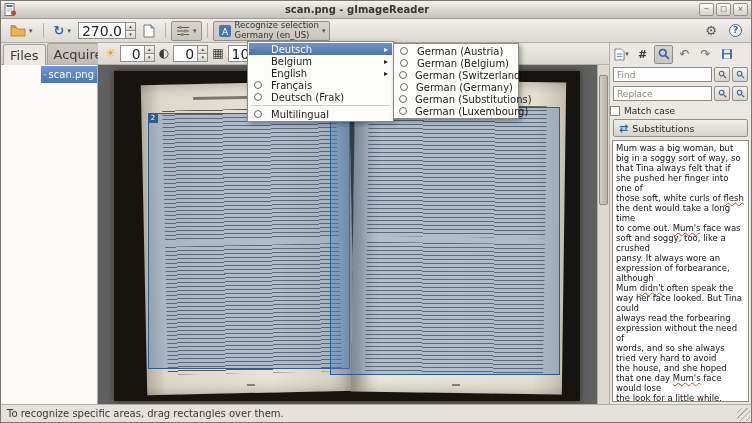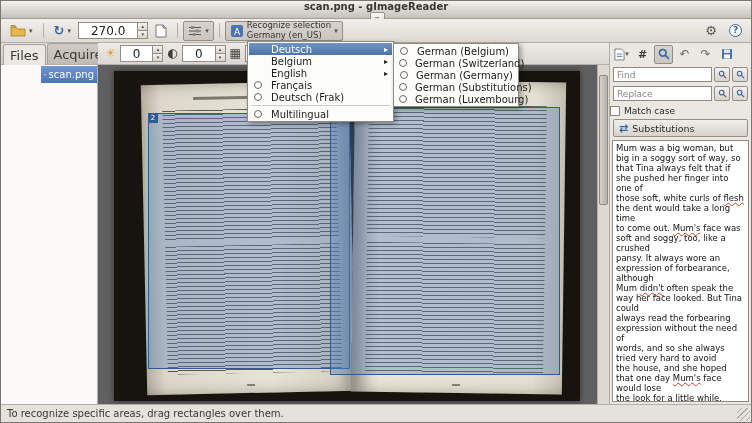--- a/index.html
+++ b/index.html
@@ -4,39 +4,39 @@
 <style>
   * { box-sizing: border-box; margin:0; padding:0; }
   html,body { width:752px; height:423px; }
   body { font-family:"DejaVu Sans", sans-serif; font-size:11px; background:#9a9a9a; }
   .window { position:relative; width:752px; height:423px; background:#ebe8e4;
             border:1px solid #7a756f; overflow:hidden; }
 
   
   .titlebar { position:absolute; left:0; top:0; right:0; height:18px;
               background:linear-gradient(#f4f2f0,#d9d5d0 55%,#c6c1bb);
-              border-bottom:1px solid #a29c95; display:flex; align-items:center; padding:0 3px;flex-direction:column; }
+              border-bottom:1px solid #a29c95; display:flex; align-items:center; padding:0 3px; }
   .title-text { flex:1; text-align:center; font-size:10px; font-weight:bold; color:#3a3732; }
   .win-btn { width:15px; height:13px; margin-left:2px; border:1px solid #948e87; border-radius:2px;
              background:linear-gradient(#fdfdfc,#d3cfc9); font-size:7px; line-height:11px;
              text-align:center; color:#4d4942; }
 
   
   .toolbar { position:absolute; left:0; top:18px; right:0; height:24px;
              background:linear-gradient(#f1efec,#ddd9d3); border-bottom:1px solid #b3aea7;
              display:flex; align-items:center; padding:0 4px; gap:2px; }
   .tbtn { height:20px; display:flex; align-items:center; gap:3px; padding:0 4px; border-radius:2px;
           border:1px solid transparent; color:#444; }
   .tbtn.pressed { border:1px solid #938e86; background:linear-gradient(#d6d2cc,#cac6bf); }
   .tsep { width:1px; height:15px; background:#b5b0a9; margin:0 3px; }
   .caret { font-size:7px; color:#55514b; }
   .glyph-blue { color:#3465a4; font-size:13px; font-weight:bold; line-height:13px; }
   .spin { display:flex; height:17px; }
-  .spin-val { background:#fff; border:1px solid #938e86; border-right:none; font-size:12px;
-              padding:0 12px; display:flex; align-items:center; justify-content:flex-end; min-width:34px; color:#222; }
+  .spin-val { background:#fff; border:1px solid #938e86; border-right:none; font-size:14px;
+              padding:0 3px; display:flex; align-items:center; justify-content:flex-end; min-width:34px; color:#222; }
   .spin-val.narrow { min-width:24px; }
   .spin-arrows { width:11px; display:flex; flex-direction:column; }
   .spin-arrow { flex:1; border:1px solid #938e86; background:linear-gradient(#f4f2ef,#d8d4ce);
                 font-size:5px; line-height:6px; text-align:center; color:#4d4942; }
   .spin-arrow + .spin-arrow { border-top:none; }
   .recognize-text { display:flex; flex-direction:column; line-height:1.15; font-size:8.5px; color:#333; text-align:left; }
   .toolbar-spacer { flex:1; }
   .tool-glyph { font-size:13px; line-height:14px; color:#5a564f; }
   .help-badge { width:13px; height:13px; border-radius:50%; background:#fff; border:1px solid #3465a4;
                 color:#3465a4; font-size:9px; font-weight:bold; line-height:11px; text-align:center; }
@@ -407,20 +407,26 @@
         </span>
         <span class="menu-label">Multilingual</span>
       </div>
     </div>
 
   <div class="popup-menu menu-sub" id="submenu-items">
       <div class="menu-item">
         <span class="menu-lead">
           <span class="radio"></span>
         </span>
+        <span class="menu-label">German (Austria)</span>
+      </div>
+      <div class="menu-item">
+        <span class="menu-lead">
+          <span class="radio"></span>
+        </span>
         <span class="menu-label">German (Belgium)</span>
       </div>
       <div class="menu-item">
         <span class="menu-lead">
           <span class="radio"></span>
         </span>
         <span class="menu-label">German (Switzerland)</span>
       </div>
       <div class="menu-item">
         <span class="menu-lead">

